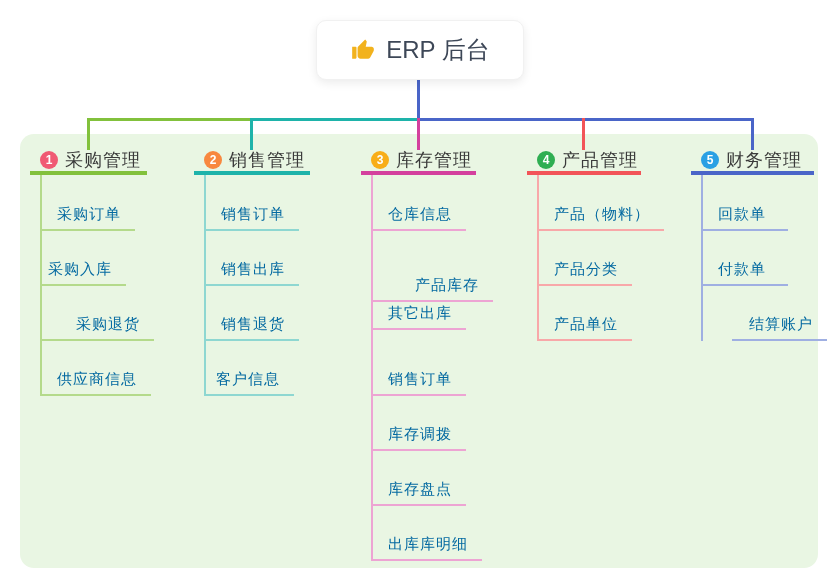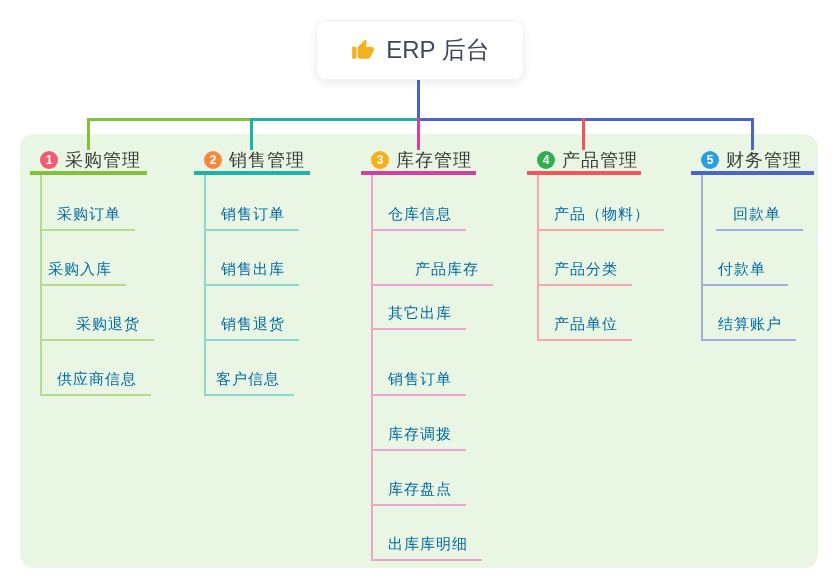--- a/index.html
+++ b/index.html
@@ -84,21 +84,21 @@
     <div class="child" style="top:218px;padding-left:12px;">客户信息</div>
   </div>
 
   <div class="branch" style="left: 361px; width: 115px; --c: #d4409e; --cl: #eda4d3; --badge: #f8ae18;">
     <div class="branch-header">
       <span class="badge">3</span>
       <span>库存管理</span>
     </div>
     <div class="vline" style="height:386px;"></div>
     <div class="child" style="top:53px;">仓库信息</div>
-    <div class="child" style="top:108px;padding-left:44px;">产品库存</div>
+    <div class="child" style="top:124px;padding-left:44px;">产品库存</div>
     <div class="child" style="top:152px;">其它出库</div>
     <div class="child" style="top:218px;">销售订单</div>
     <div class="child" style="top:273px;">库存调拨</div>
     <div class="child" style="top:328px;">库存盘点</div>
     <div class="child" style="top:383px;">出库库明细</div>
   </div>
 
   <div class="branch" style="left: 527px; width: 114px; --c: #f25458; --cl: #f8a8a9; --badge: #2fae52;">
     <div class="branch-header">
       <span class="badge">4</span>
@@ -109,18 +109,18 @@
     <div class="child" style="top:108px;">产品分类</div>
     <div class="child" style="top:163px;">产品单位</div>
   </div>
 
   <div class="branch" style="left: 691px; width: 123px; --c: #4a65c8; --cl: #9fafe2; --badge: #2aa0e4;">
     <div class="branch-header">
       <span class="badge">5</span>
       <span>财务管理</span>
     </div>
     <div class="vline" style="height:166px;"></div>
-    <div class="child" style="top:53px;margin-left:15px;">回款单</div>
+    <div class="child" style="top:53px;">回款单</div>
     <div class="child" style="top:108px;">付款单</div>
-    <div class="child" style="top:163px;">结算账户</div>
+    <div class="child" style="top:163px;margin-left:31px;">结算账户</div>
   </div>
 
 </div>
 
 </body></html>

